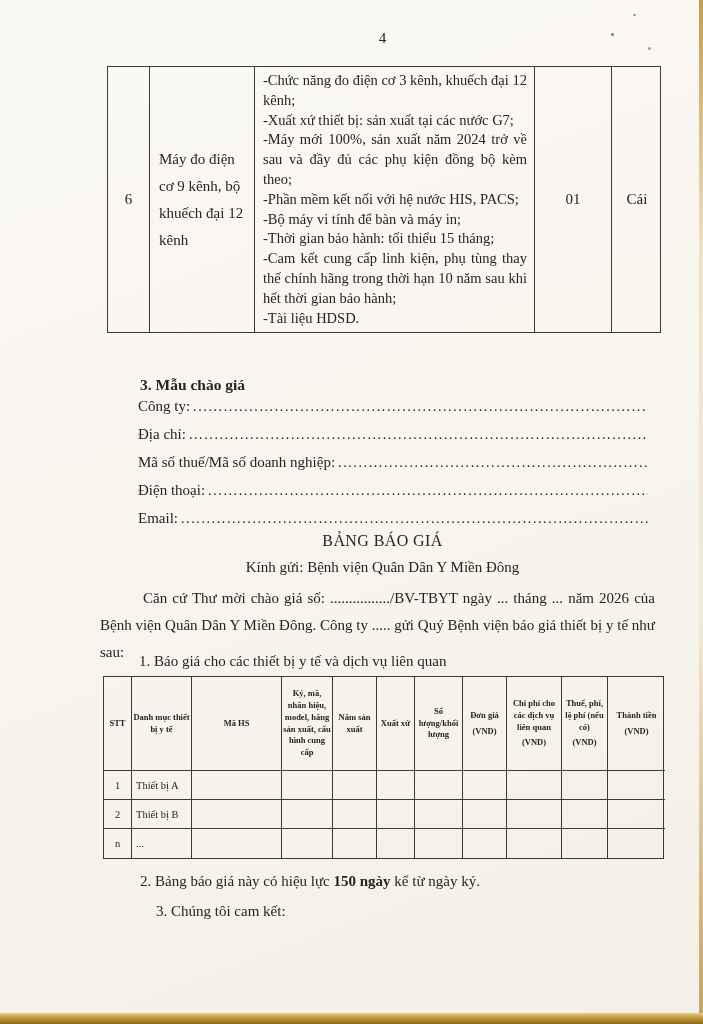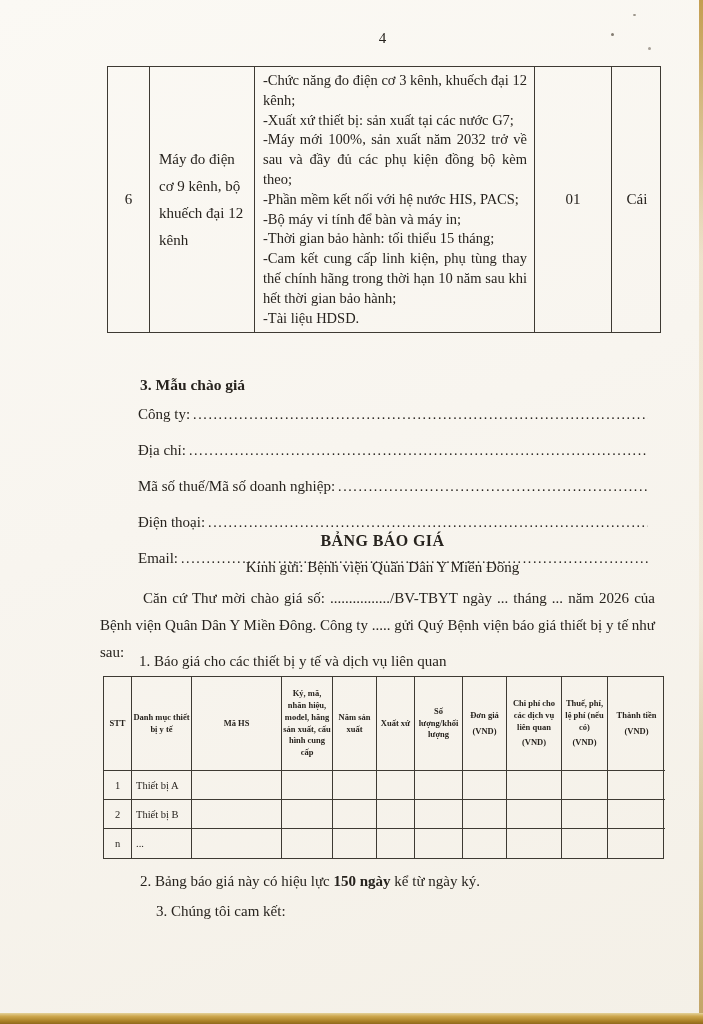--- a/index.html
+++ b/index.html
@@ -28,27 +28,27 @@
   .t1 > div{border-right:1px solid #3e3a33;box-sizing:border-box;}
   .t1 > div:last-child{border-right:none;}
   .t1 .cc{display:flex;align-items:center;justify-content:center;font-size:15px;}
   .t1 .name{display:flex;align-items:center;padding:6px 6px 6px 9px;font-size:15px;line-height:27px;}
   .t1 .specs{padding:4px 7px 4px 8px;font-size:14.5px;line-height:19.8px;text-align:justify;}
 
   
   .sec-title{position:absolute;font-weight:bold;font-size:15.5px;}
   .s3{left:140px;top:376px;}
   .fields{position:absolute;left:138px;top:398px;width:510px;}
-  .field{display:flex;align-items:baseline;height:28px;font-size:15px;margin-top:8px;}
+  .field{display:flex;align-items:baseline;height:28px;font-size:15px;}
   .field .lbl{white-space:nowrap;margin-right:3px;}
   .field .dots{flex:1;overflow:hidden;white-space:nowrap;letter-spacing:1.6px;font-size:14px;}
 
   
   .q-title{position:absolute;left:104px;top:532px;width:557px;text-align:center;
-    font-weight:bold;font-size:16px;letter-spacing:.4px;}
+    font-weight:normal;font-size:16px;letter-spacing:.4px;}
   .q-recipient{position:absolute;left:104px;top:559px;width:557px;text-align:center;font-size:15px;}
   .q-intro{position:absolute;left:100px;top:585px;width:555px;font-size:15px;
     line-height:27px;text-align:justify;text-indent:43px;}
   .s1{left:139px;top:653px;font-weight:normal;font-size:15px;}
 
   
   .t2{position:absolute;left:103px;top:676px;width:561px;
     display:grid;grid-template-columns:28px 60px 90px 51px 44px 38px 48px 44px 55px 46px 57px;
     border:1.5px solid #3e3a33;box-sizing:border-box;background:transparent;}
   .t2 > div{border-right:1px solid #3e3a33;border-bottom:1px solid #3e3a33;box-sizing:border-box;}
@@ -75,21 +75,21 @@
   <span class="dot d3"></span>
 
   <div class="page-number">4</div>
 
   <div class="t1">
     <div class="cc">6</div>
     <div class="name">Máy đo điện cơ 9 kênh, bộ khuếch đại 12 kênh</div>
     <div class="specs">
       <div>-Chức năng đo điện cơ 3 kênh, khuếch đại 12 kênh;</div>
       <div>-Xuất xứ thiết bị: sản xuất tại các nước G7;</div>
-      <div>-Máy mới 100%, sản xuất năm 2032 trở về sau và đầy đủ các phụ kiện đồng bộ kèm theo;</div>
+      <div>-Máy mới 100%, sản xuất năm 2024 trở về sau và đầy đủ các phụ kiện đồng bộ kèm theo;</div>
       <div>-Phần mềm kết nối với hệ nước HIS, PACS;</div>
       <div>-Bộ máy vi tính để bàn và máy in;</div>
       <div>-Thời gian bảo hành: tối thiểu 15 tháng;</div>
       <div>-Cam kết cung cấp linh kiện, phụ tùng thay thế chính hãng trong thời hạn 10 năm sau khi hết thời gian bảo hành;</div>
       <div>-Tài liệu HDSD.</div>
     </div>
     <div class="cc">01</div>
     <div class="cc">Cái</div>
   </div>
 

